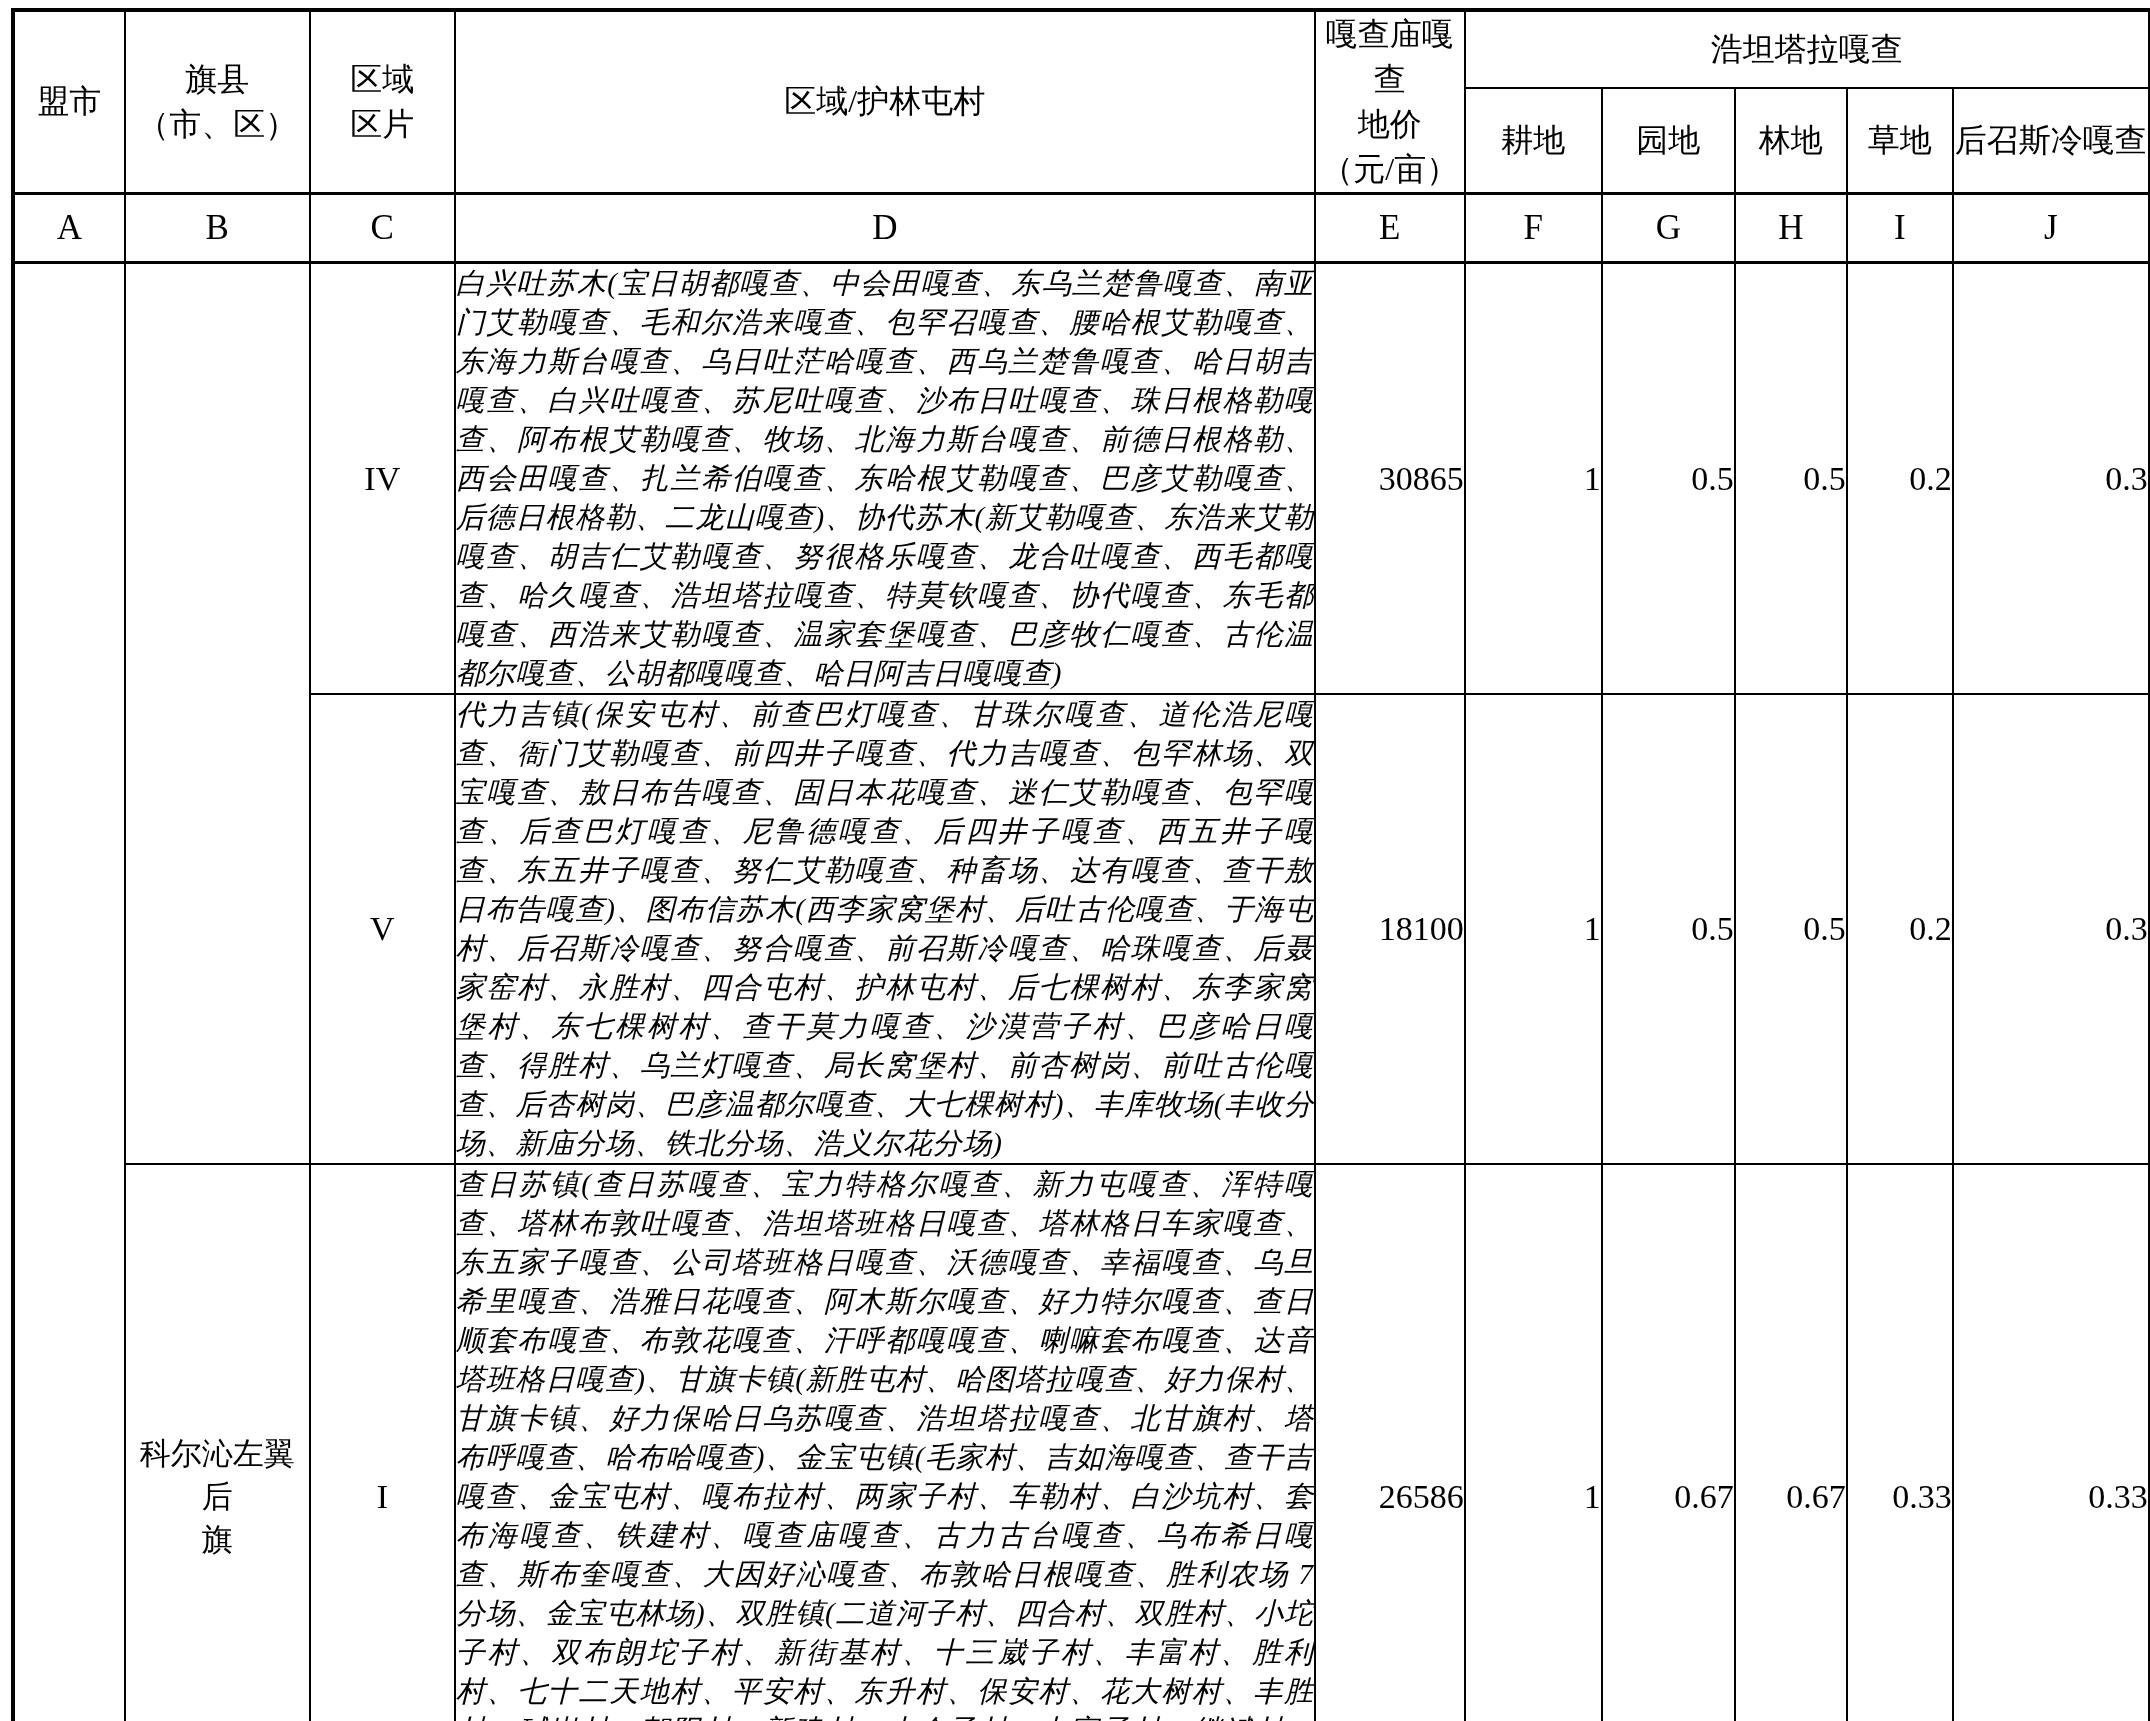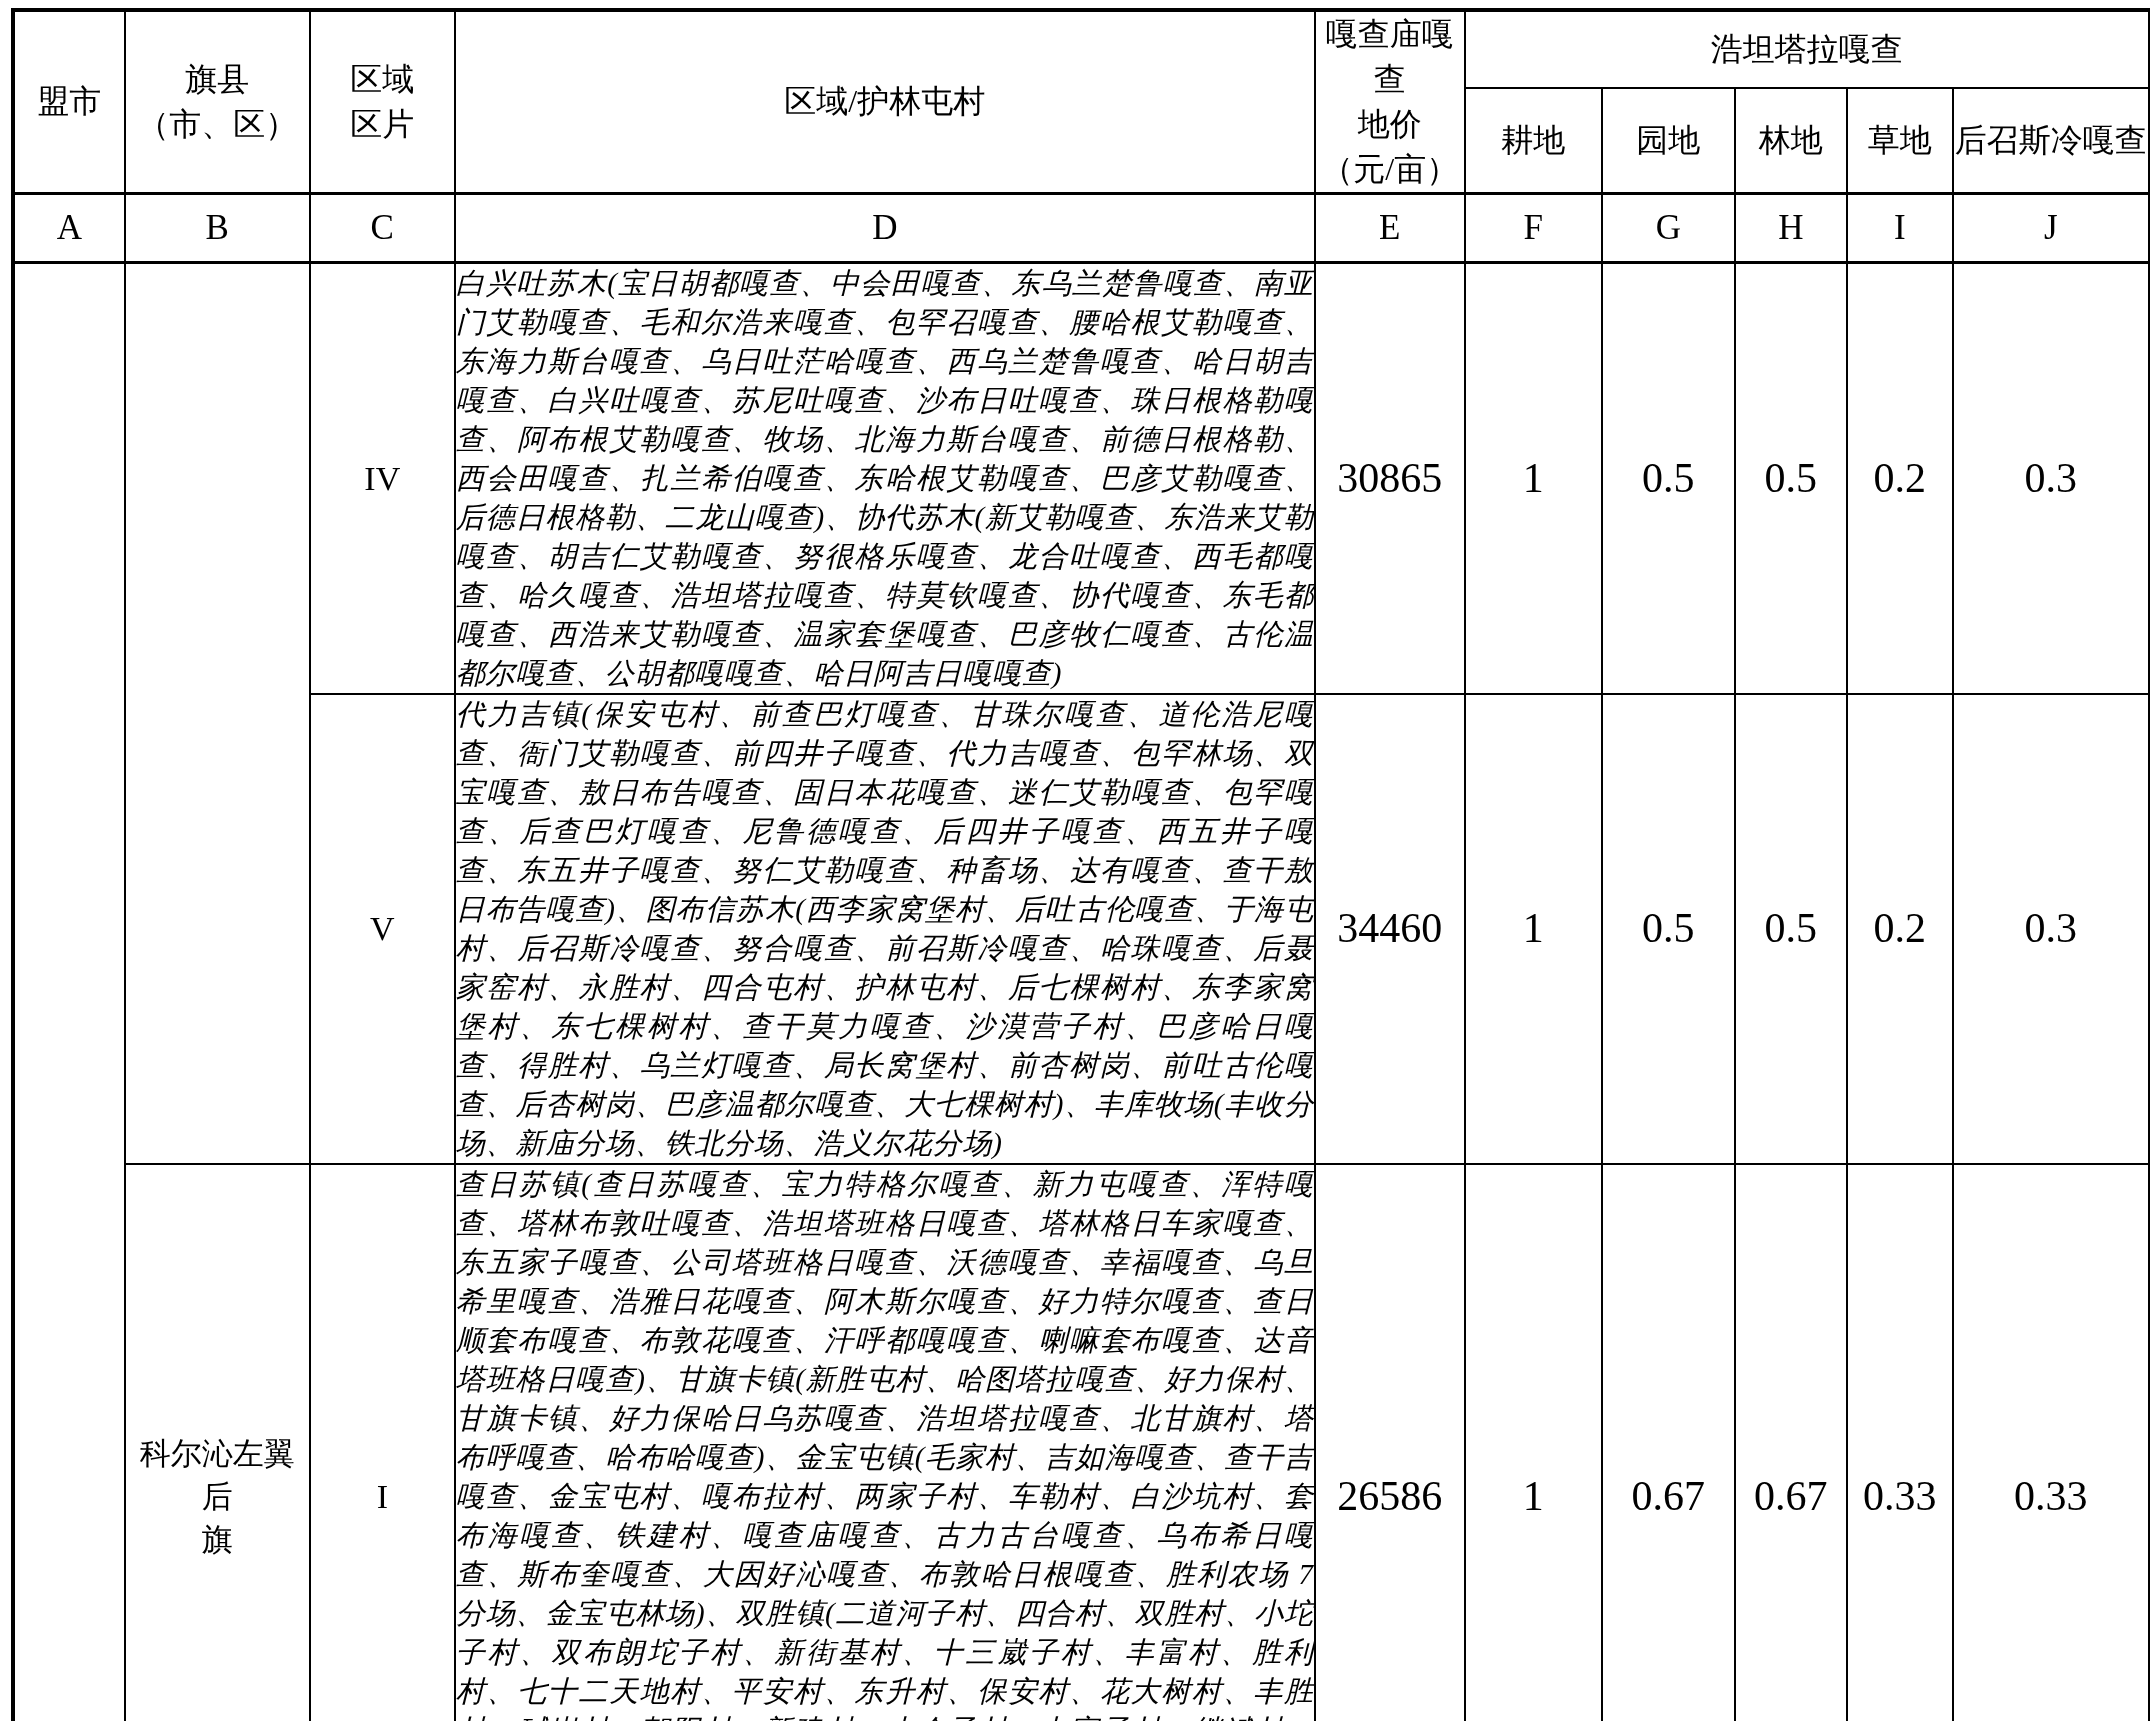--- a/index.html
+++ b/index.html
@@ -45,22 +45,23 @@
   .desc-cell {
     text-align: justify;
     vertical-align: top;
     padding: 2.3px 6.2px 0 5.4px;
     font-size: 29px;
     line-height: 39px;
     letter-spacing: 0.8px;
     font-style: italic;
   }
   .num {
-    font-size: 42px;
+    font-size: 34px;
     line-height: 37px;
+    text-align: right;
   }
   .roman {
     font-size: 34px;
     line-height: 37px;
   }
   .county-cell {
     font-size: 31px;
     line-height: 43px;
     white-space: pre-line;
   }
@@ -127,21 +128,21 @@
       <td class="center num">1</td>
       <td class="center num">0.5</td>
       <td class="center num">0.5</td>
       <td class="center num">0.2</td>
       <td class="center num">0.3</td>
     </tr>
 
     <tr style="height:420px">
       <td class="center roman">V</td>
       <td class="desc-cell">代力吉镇(保安屯村、前查巴灯嘎查、甘珠尔嘎查、道伦浩尼嘎查、衙门艾勒嘎查、前四井子嘎查、代力吉嘎查、包罕林场、双宝嘎查、敖日布告嘎查、固日本花嘎查、迷仁艾勒嘎查、包罕嘎查、后查巴灯嘎查、尼鲁德嘎查、后四井子嘎查、西五井子嘎查、东五井子嘎查、努仁艾勒嘎查、种畜场、达有嘎查、查干敖日布告嘎查)、图布信苏木(西李家窝堡村、后吐古伦嘎查、于海屯村、后召斯冷嘎查、努合嘎查、前召斯冷嘎查、哈珠嘎查、后聂家窑村、永胜村、四合屯村、护林屯村、后七棵树村、东李家窝堡村、东七棵树村、查干莫力嘎查、沙漠营子村、巴彦哈日嘎查、得胜村、乌兰灯嘎查、局长窝堡村、前杏树岗、前吐古伦嘎查、后杏树岗、巴彦温都尔嘎查、大七棵树村)、丰库牧场(丰收分场、新庙分场、铁北分场、浩义尔花分场)</td>
-      <td class="center num">34460</td>
+      <td class="center num">18100</td>
       <td class="center num">1</td>
       <td class="center num">0.5</td>
       <td class="center num">0.5</td>
       <td class="center num">0.2</td>
       <td class="center num">0.3</td>
     </tr>
 
     <tr style="height:626px">
       <td class="center county-cell">科尔沁左翼后
 旗</td>

